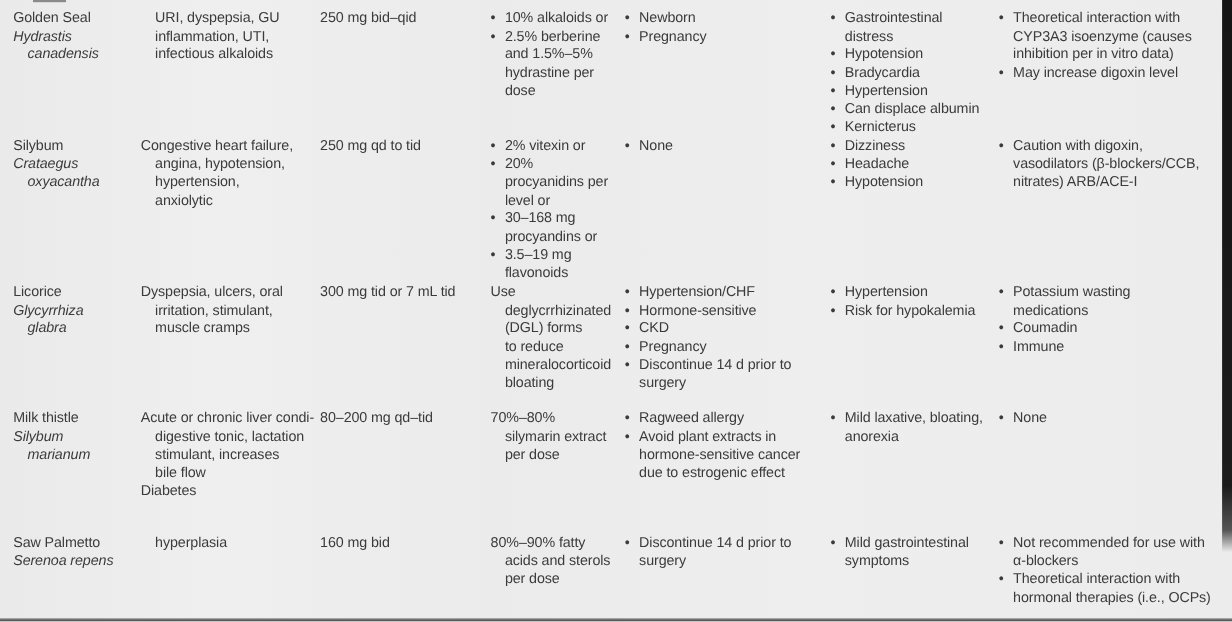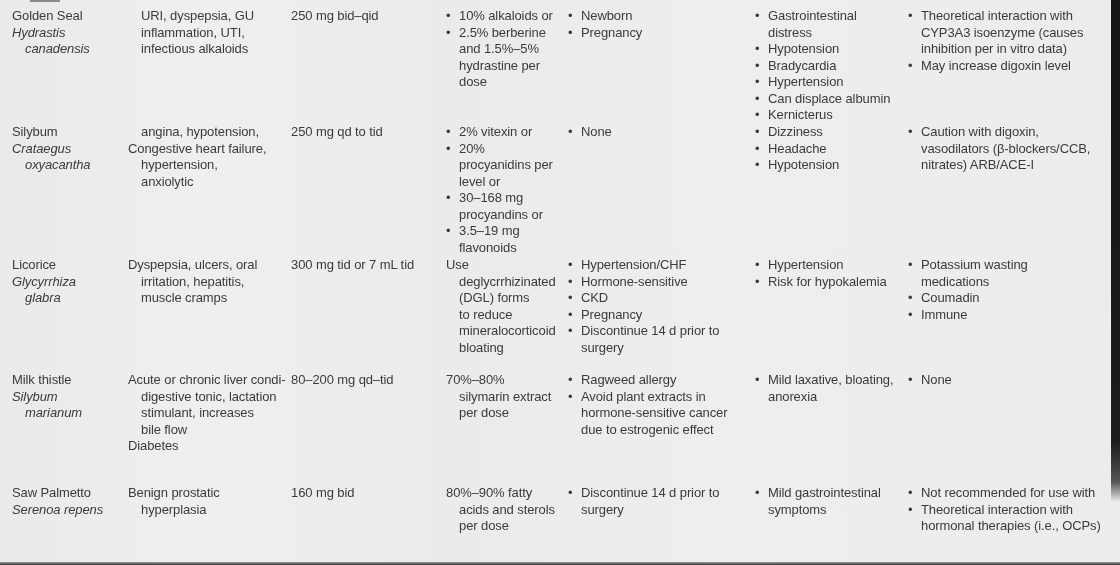--- a/index.html
+++ b/index.html
@@ -123,22 +123,22 @@
           </div>
         </div>
       </div>
       <div class="row r2">
         <div class="cell c1">
           <div class="line">Silybum</div>
           <div class="line em">Crataegus</div>
           <div class="line ind em">oxyacantha</div>
         </div>
         <div class="cell c2">
+          <div class="line">Congestive heart failure,</div>
           <div class="line ind">angina, hypotension,</div>
-          <div class="line">Congestive heart failure,</div>
           <div class="line ind">hypertension,</div>
           <div class="line ind">anxiolytic</div>
         </div>
         <div class="cell c3">
           <div class="line">250 mg qd to tid</div>
         </div>
         <div class="cell c4">
           <div class="line bl">
             <span class="dot">•</span>
             <span class="txt">2% vitexin or</span>
@@ -190,21 +190,21 @@
         </div>
       </div>
       <div class="row r3">
         <div class="cell c1">
           <div class="line">Licorice</div>
           <div class="line em">Glycyrrhiza</div>
           <div class="line ind em">glabra</div>
         </div>
         <div class="cell c2">
           <div class="line">Dyspepsia, ulcers, oral</div>
-          <div class="line ind">irritation, hepatitis,</div>
+          <div class="line ind">irritation, stimulant,</div>
           <div class="line ind">muscle cramps</div>
         </div>
         <div class="cell c3">
           <div class="line">300 mg tid or 7 mL tid</div>
         </div>
         <div class="cell c4">
           <div class="line">Use</div>
           <div class="line ind">deglycrrhizinated</div>
           <div class="line ind">(DGL) forms</div>
           <div class="line ind">to reduce</div>
@@ -306,21 +306,20 @@
             <span class="txt">None</span>
           </div>
         </div>
       </div>
       <div class="row r5">
         <div class="cell c1">
           <div class="line">Saw Palmetto</div>
           <div class="line em">Serenoa repens</div>
         </div>
         <div class="cell c2">
-          <div class="line">Benign prostatic</div>
           <div class="line ind">hyperplasia</div>
         </div>
         <div class="cell c3">
           <div class="line">160 mg bid</div>
         </div>
         <div class="cell c4">
           <div class="line">80%–90% fatty</div>
           <div class="line ind">acids and sterols</div>
           <div class="line ind">per dose</div>
         </div>
@@ -336,20 +335,21 @@
             <span class="dot">•</span>
             <span class="txt">Mild gastrointestinal</span>
           </div>
           <div class="line ind">symptoms</div>
         </div>
         <div class="cell c7">
           <div class="line bl">
             <span class="dot">•</span>
             <span class="txt">Not recommended for use with</span>
           </div>
+          <div class="line ind">α-blockers</div>
           <div class="line bl">
             <span class="dot">•</span>
             <span class="txt">Theoretical interaction with</span>
           </div>
           <div class="line ind">hormonal therapies (i.e., OCPs)</div>
         </div>
       </div>
     </div>
   <div class="top-smudge"></div>
   <div class="edge-bar"></div>

